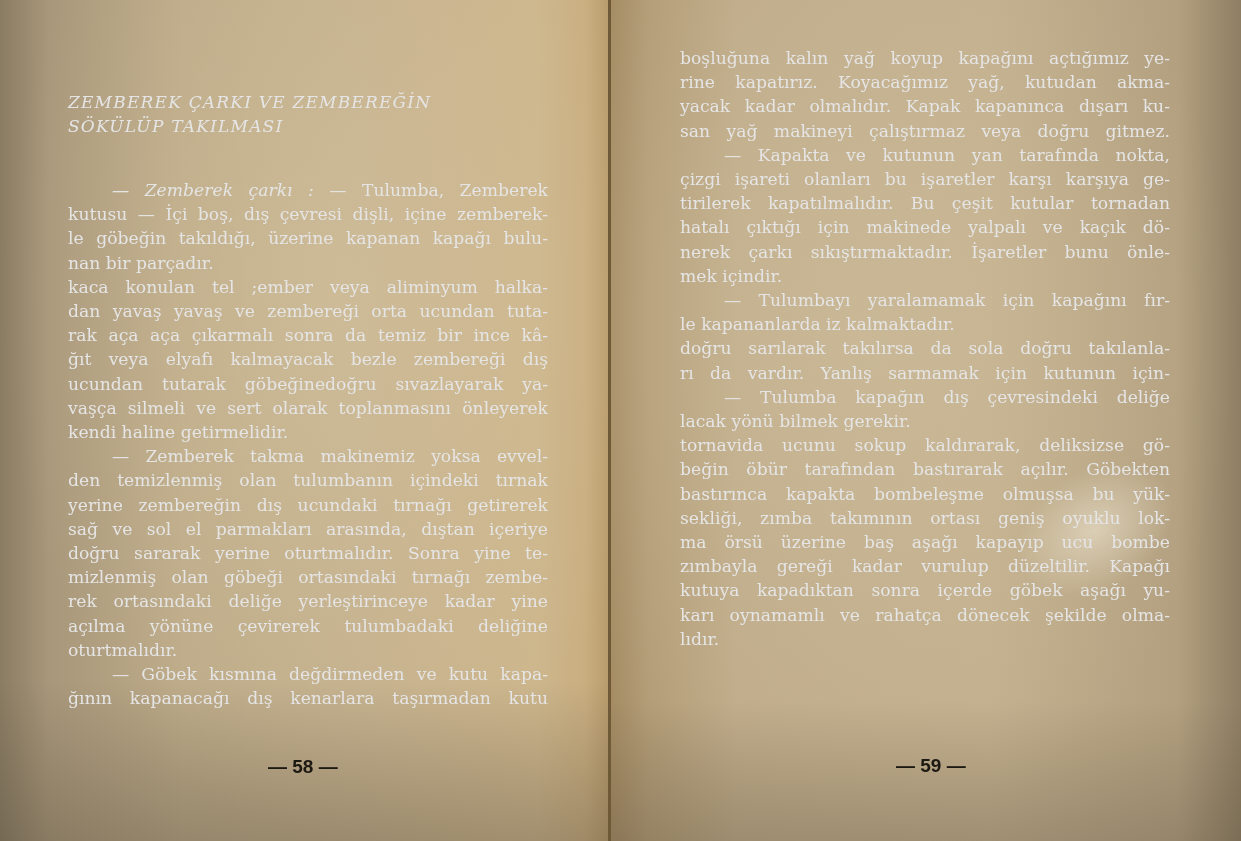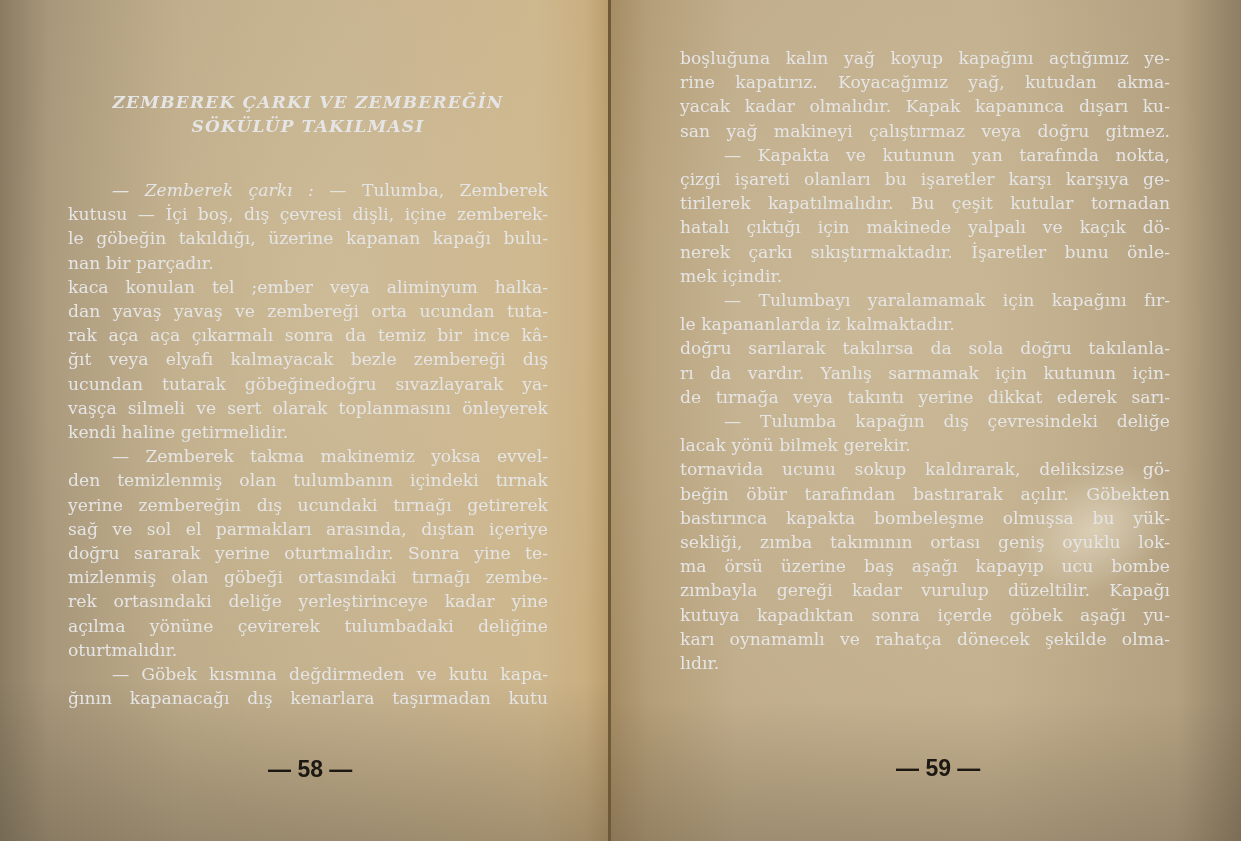--- a/index.html
+++ b/index.html
@@ -46,32 +46,32 @@
     pointer-events: none;
   }
   .text-block {
     position: absolute; color: #e5e5e5;
     font-size: 17.2px; line-height: 24.2px;
     z-index: 2;
   }
   .left-text { left: 68px; top: 90px; width: 480px; }
   .right-text { left: 680px; top: 46px; width: 490px; }
   .title {
-    font-style: italic; text-align: center; font-size: 17px;
+    font-style: italic; text-align: left; font-size: 17px;
     letter-spacing: 1.2px; line-height: 24px; margin: 0 0 40px 0;
-    font-weight: bold;
+    font-weight: normal;
   }
   .title div { display: block; }
   .line { display: block; white-space: nowrap; text-align: justify; text-align-last: justify; }
   .line.last { text-align-last: left; }
   .indent { padding-left: 44px; }
   .italic { font-style: italic; }
   .folio {
     position: absolute; font-weight: bold; font-family: "Liberation Sans", sans-serif;
-    font-size: 23px; color: #1c1812; z-index: 2;
+    font-size: 19px; color: #1c1812; z-index: 2;
   }
   .folio-left { left: 268px; top: 756px; }
   .folio-right { left: 896px; top: 755px; }
 </style>
 </head>
 <body>
 
 <div class="spread">
   <div class="page page-left"></div>
   <div class="spine"></div>
@@ -117,21 +117,20 @@
     <span class="line indent">— Kapakta ve kutunun yan tarafında nokta,</span>
     <span class="line">çizgi işareti olanları bu işaretler karşı karşıya ge-</span>
     <span class="line">tirilerek kapatılmalıdır. Bu çeşit kutular tornadan</span>
     <span class="line">hatalı çıktığı için makinede yalpalı ve kaçık dö-</span>
     <span class="line">nerek çarkı sıkıştırmaktadır. İşaretler bunu önle-</span>
     <span class="line last">mek içindir.</span>
     <span class="line indent">— Tulumbayı yaralamamak için kapağını fır-</span>
     <span class="line last">le kapananlarda iz kalmaktadır.</span>
     <span class="line">doğru sarılarak takılırsa da sola doğru takılanla-</span>
     <span class="line">rı da vardır. Yanlış sarmamak için kutunun için-</span>
-    <span class="line">de tırnağa veya takıntı yerine dikkat ederek sarı-</span>
     <span class="line indent">— Tulumba kapağın dış çevresindeki deliğe</span>
     <span class="line last">lacak yönü bilmek gerekir.</span>
     <span class="line">tornavida ucunu sokup kaldırarak, deliksizse gö-</span>
     <span class="line">beğin öbür tarafından bastırarak açılır. Göbekten</span>
     <span class="line">bastırınca kapakta bombeleşme olmuşsa bu yük-</span>
     <span class="line">sekliği, zımba takımının ortası geniş oyuklu lok-</span>
     <span class="line">ma örsü üzerine baş aşağı kapayıp ucu bombe</span>
     <span class="line">zımbayla gereği kadar vurulup düzeltilir. Kapağı</span>
     <span class="line">kutuya kapadıktan sonra içerde göbek aşağı yu-</span>
     <span class="line">karı oynamamlı ve rahatça dönecek şekilde olma-</span>

